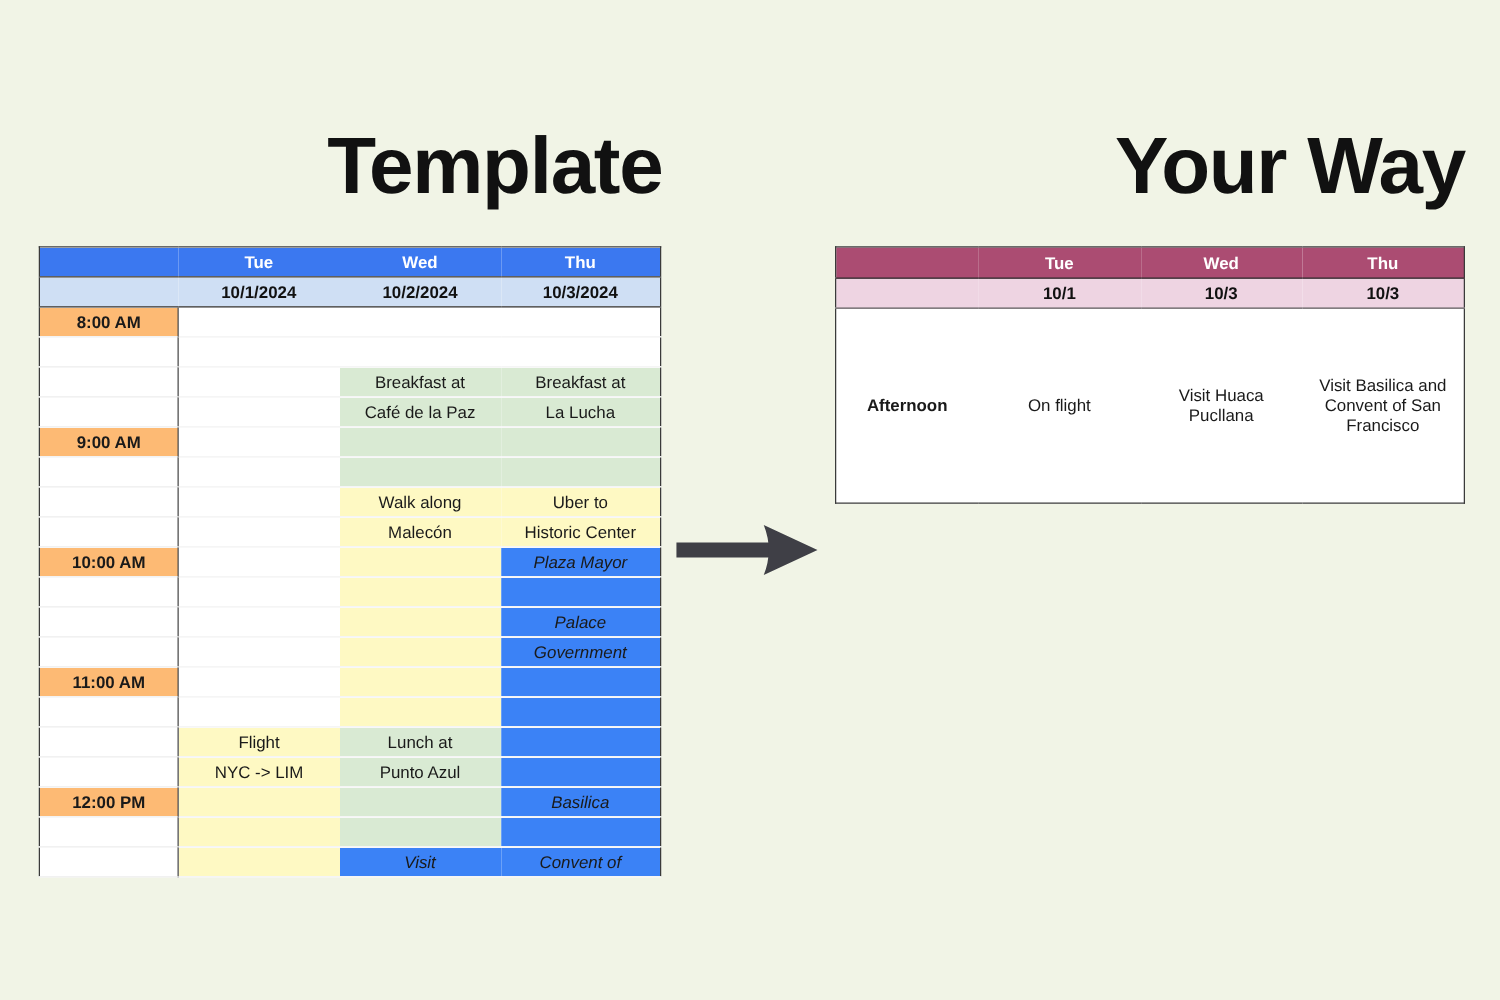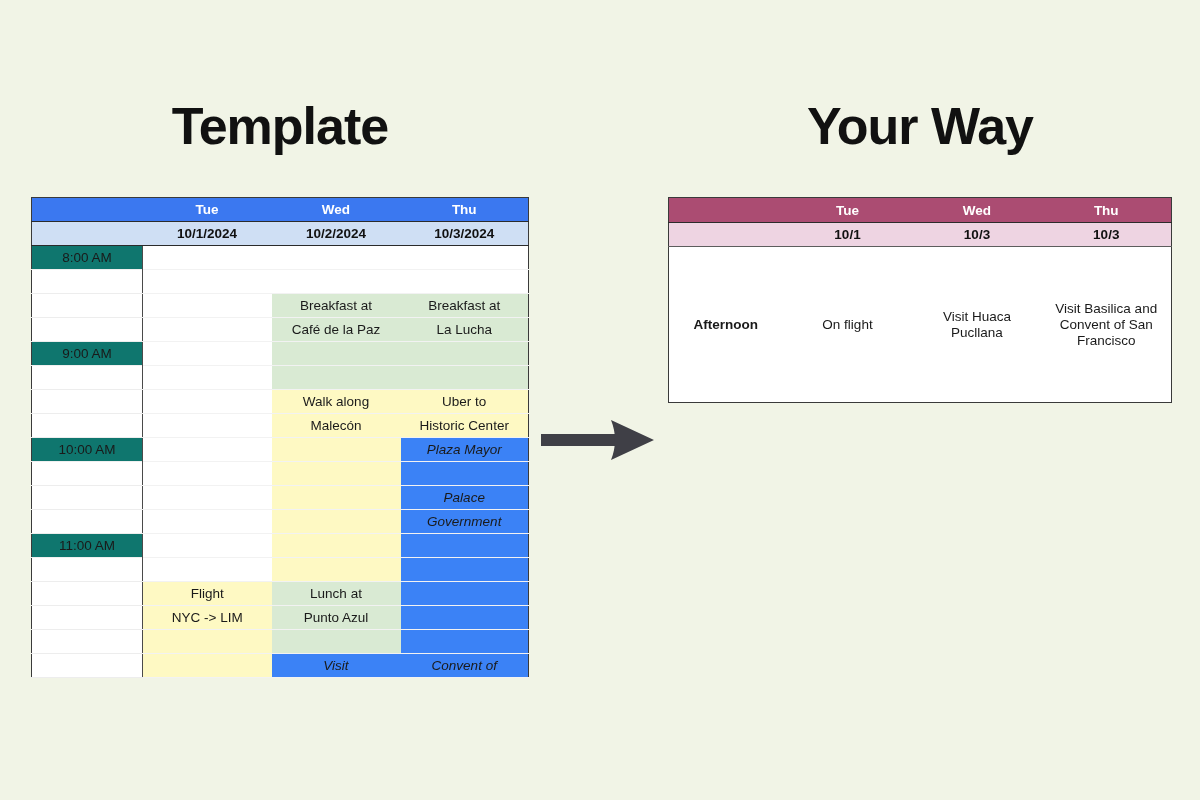--- a/index.html
+++ b/index.html
@@ -11,25 +11,25 @@
     height: 800px;
     background: #f1f4e6;
     font-family: "Liberation Sans", sans-serif;
     overflow: hidden;
     position: relative;
   }
 
   
   .heading {
     position: absolute;
-    font-size: 52px;
+    font-size: 64px;
     font-weight: bold;
     color: #111111;
     letter-spacing: -1px;
-    text-align: center;
+    text-align: right;
     line-height: 1;
   }
   #heading-left  { left: 30px;  top: 100px; width: 500px; }
   #heading-right { left: 668px; top: 100px; width: 504px; }
 
   
   #arrow {
     position: absolute;
     left: 541px;
     top: 415px;
@@ -75,22 +75,22 @@
     font-weight: bold;
     font-size: 14px;
     border-bottom: 1px solid #2b2b2b;
     height: 23px;
     line-height: 23px;
   }
   .tmpl-corner-blue  { background: #3b78f0; }
   .tmpl-corner-light { background: #cfdff4; }
 
   td.tmpl-time {
-    background: #0f766e;
-    font-weight: normal;
+    background: #fdba74;
+    font-weight: bold;
     font-size: 13.5px;
     border-right: 1.5px solid #4a4a4a;
     text-align: center;
   }
   td.tmpl-time-blank {
     background: #ffffff;
     border-right: 1.5px solid #4a4a4a;
     border-bottom: 1px solid #ededed;
   }
   tr.hour-start > td { border-top: 1.3px solid #3a3a3a; }
@@ -273,20 +273,26 @@
         <td class="cell slot bg-yellow">Flight</td>
         <td class="cell slot bg-green">Lunch at</td>
         <td class="cell slot bg-peach"></td>
       </tr>
       <tr class="sub">
         <td class="tmpl-time-blank"></td>
         <td class="cell slot bg-yellow">NYC -&gt; LIM</td>
         <td class="cell slot bg-green">Punto Azul</td>
         <td class="cell slot bg-peach"></td>
       </tr>
+      <tr class="hour-start">
+        <td class="tmpl-time">12:00 PM</td>
+        <td class="cell slot bg-yellow"></td>
+        <td class="cell slot bg-green"></td>
+        <td class="cell slot bg-peach">Basilica</td>
+      </tr>
       <tr class="sub">
         <td class="tmpl-time-blank"></td>
         <td class="cell slot bg-yellow"></td>
         <td class="cell slot bg-green"></td>
         <td class="cell slot bg-peach"></td>
       </tr>
       <tr class="sub">
         <td class="tmpl-time-blank"></td>
         <td class="cell slot bg-yellow"></td>
         <td class="cell slot bg-peach">Visit</td>

